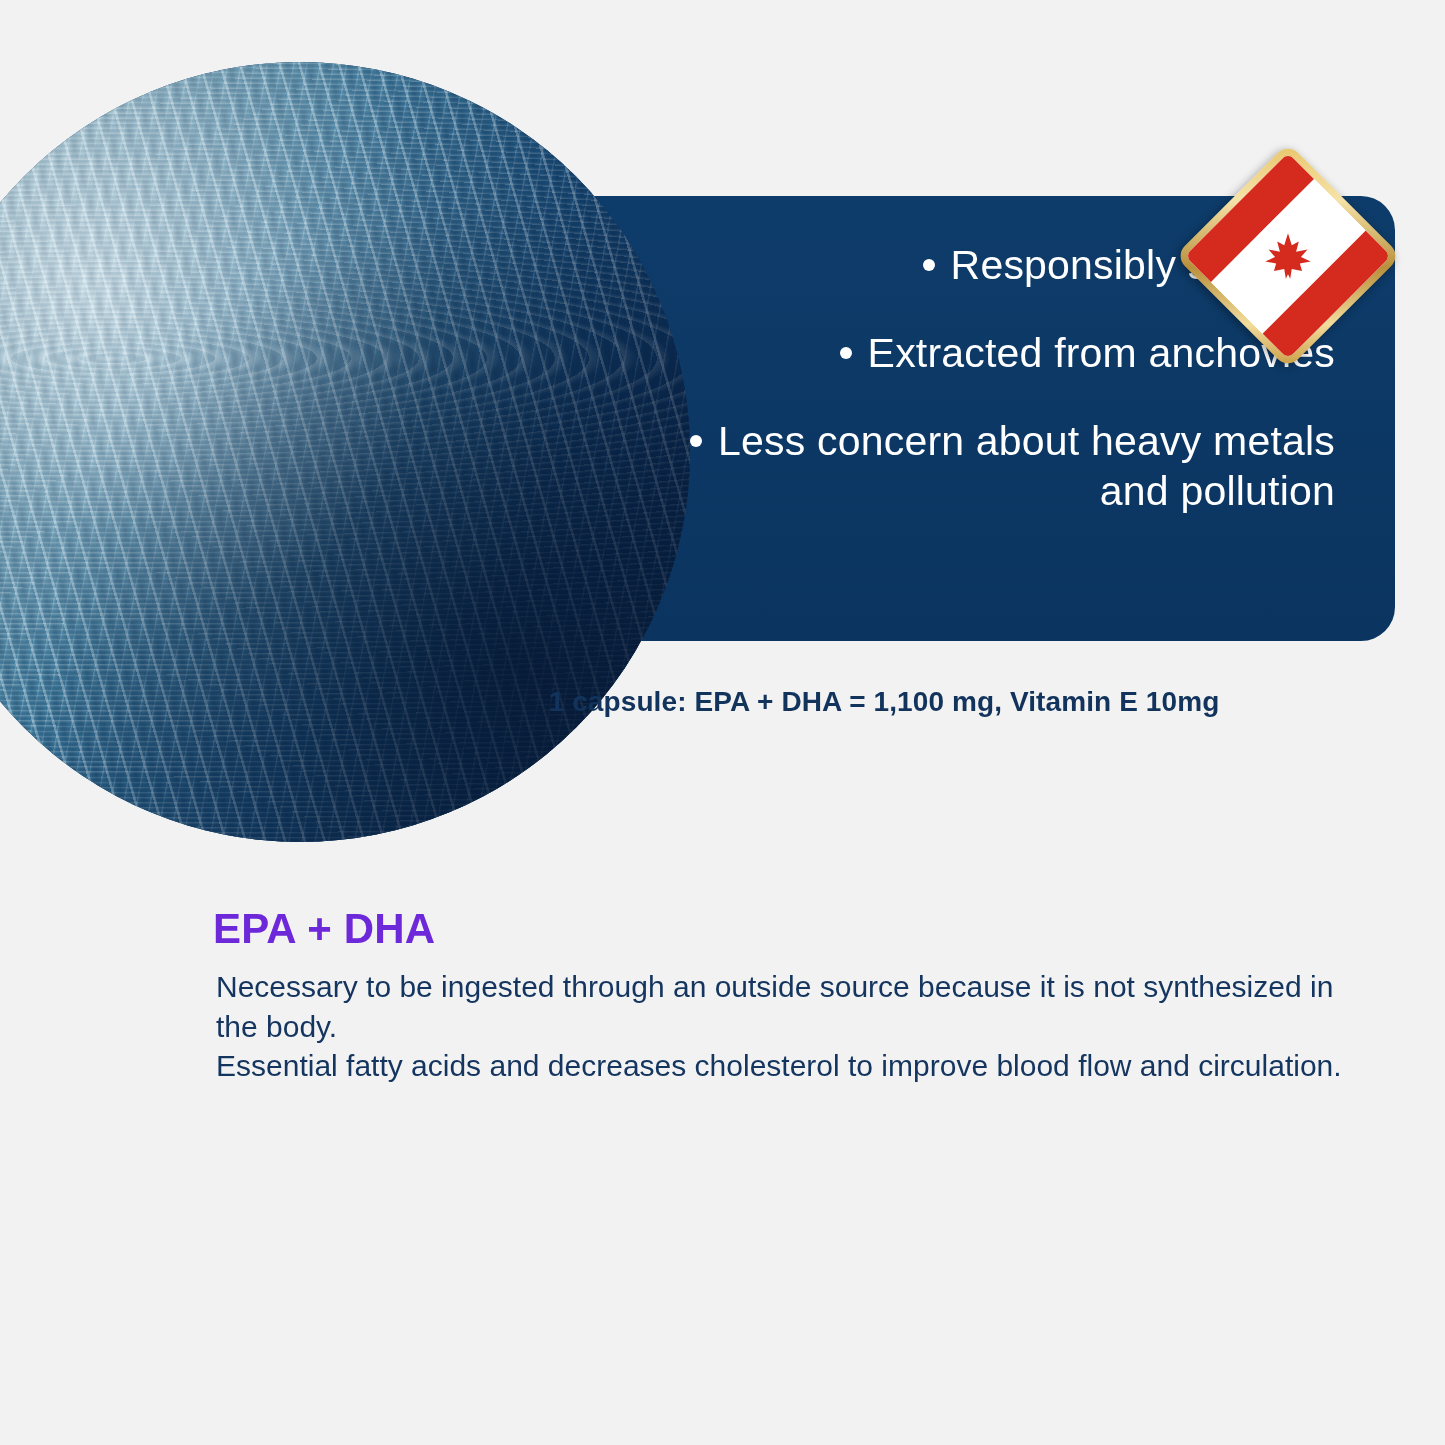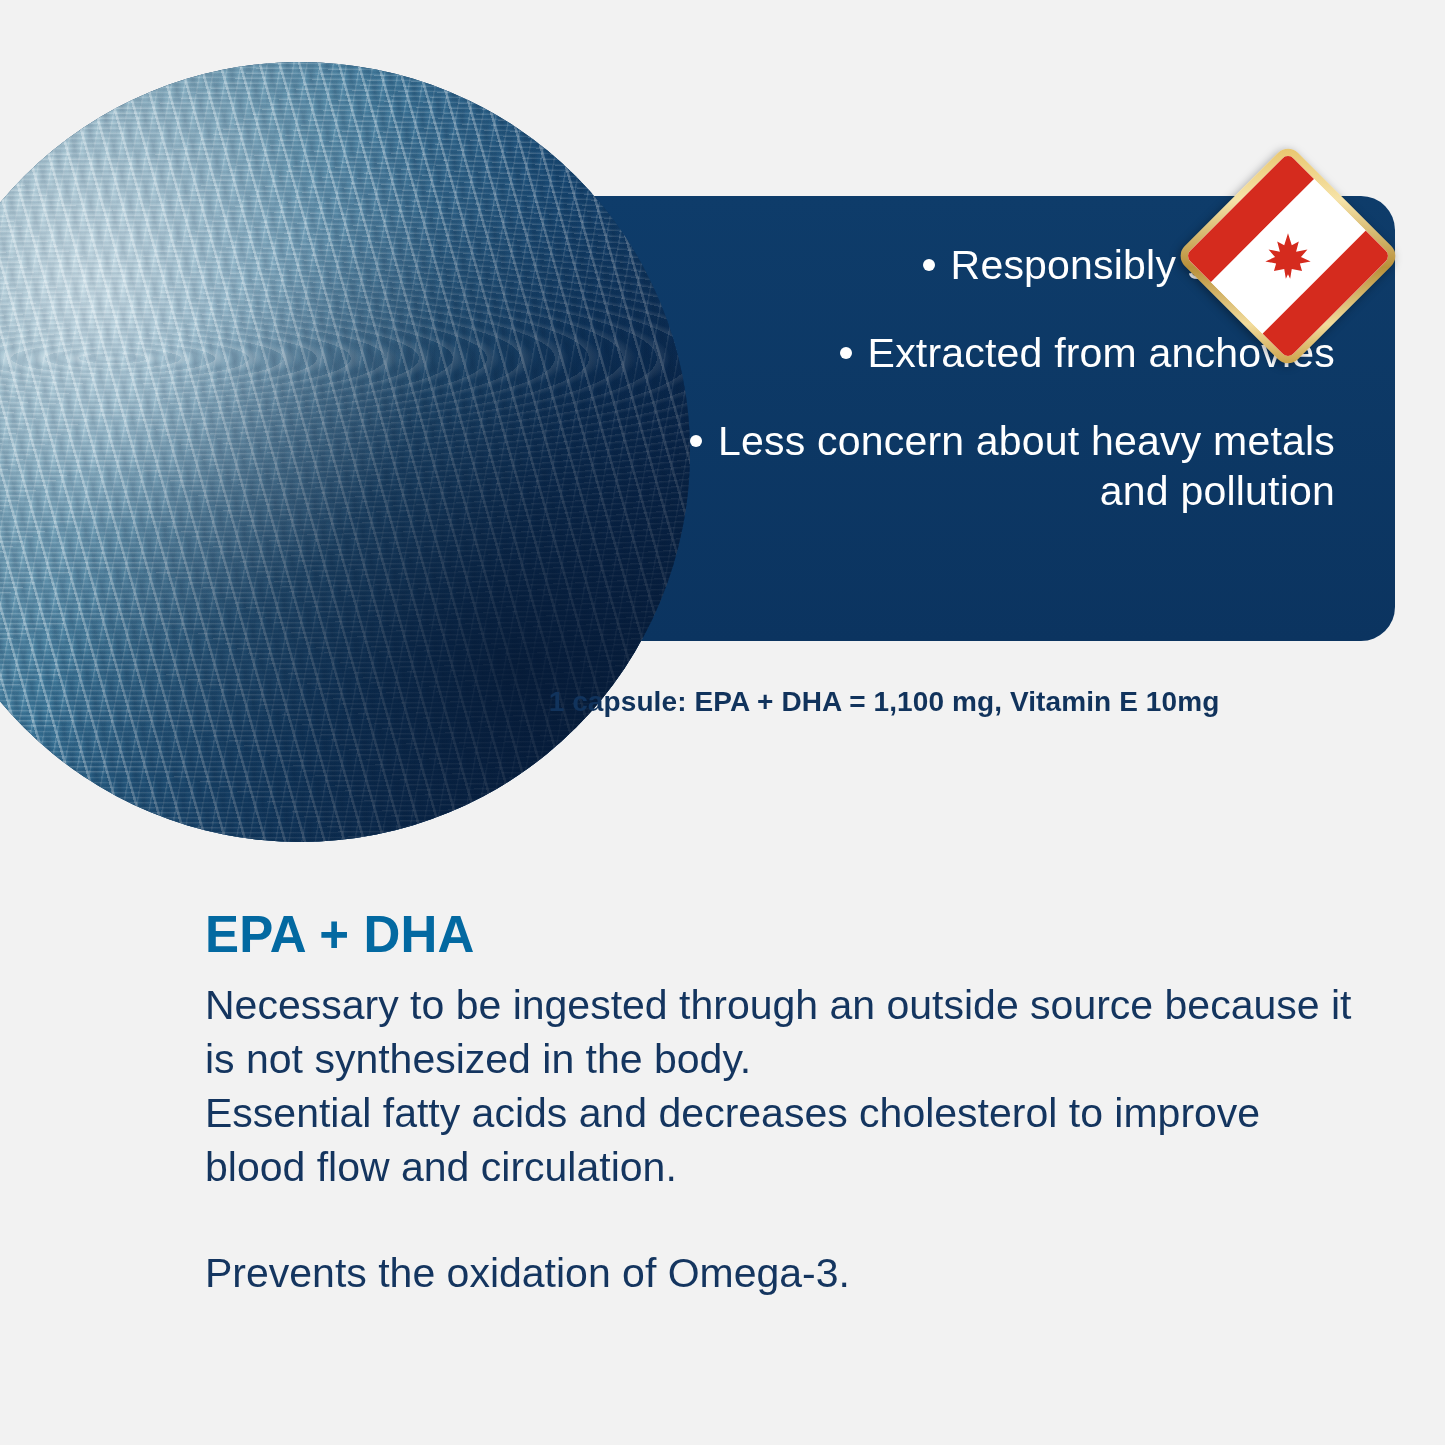--- a/index.html
+++ b/index.html
@@ -177,31 +177,31 @@
 
   
   .content {
     position: absolute;
     left: 205px;
     top: 905px;
     width: 1150px;
     color: #10305a;
   }
   .sec-title {
-    font-size: 51px;
+    font-size: 42px;
     font-weight: 700;
-    color: #0369a1;
-    margin: 0 0 14px 0;
+    color: #6d28d9;
+    margin: 0 0 14px 8px;
     letter-spacing: 0.2px;
   }
   .sec-body {
-    font-size: 41px;
+    font-size: 30px;
     line-height: 1.32;
     color: #14355f;
-    margin: 0;
+    margin: 11px;
     font-weight: 400;
   }
   .sec-gap { height: 52px; }
 </style>
 </head>
 <body>
 
 <div class="top-area">
 
   <div class="info-panel">
@@ -240,14 +240,13 @@
   </div>
 
   <div class="capsule-caption">1 capsule: EPA + DHA = 1,100 mg, Vitamin E 10mg</div>
 </div>
 
 <div class="content">
   <h2 class="sec-title">EPA + DHA</h2>
   <p class="sec-body" style="white-space: pre-line;">Necessary to be ingested through an outside source because it is not synthesized in the body.
 Essential fatty acids and decreases cholesterol to improve blood flow and circulation.</p>
   <div class="sec-gap"></div>
-  <p class="sec-body" style="white-space: pre-line;">Prevents the oxidation of Omega-3.</p>
 </div>
 
 </body></html>

